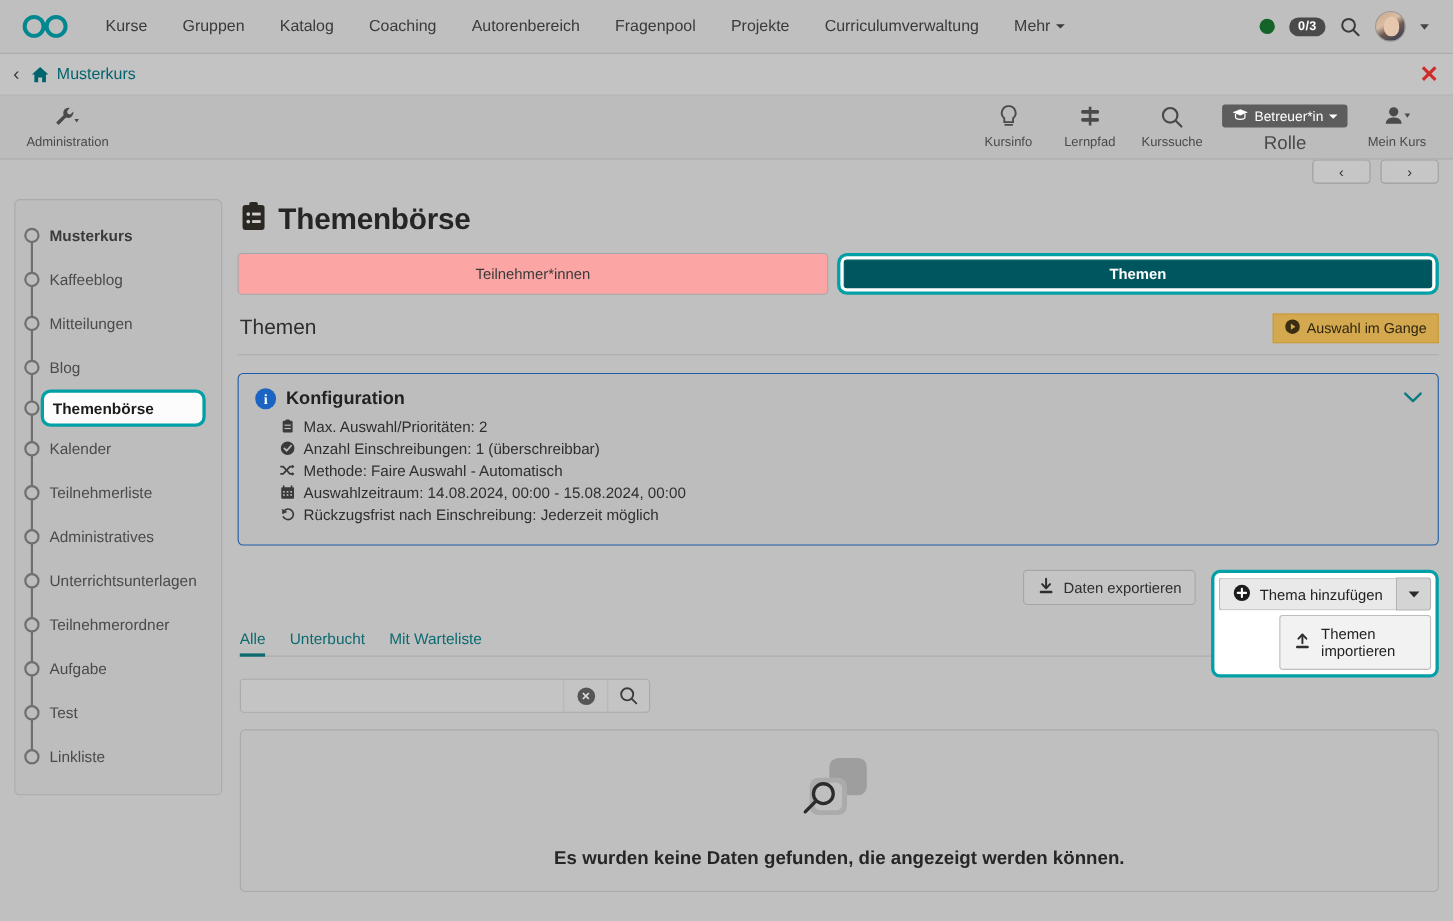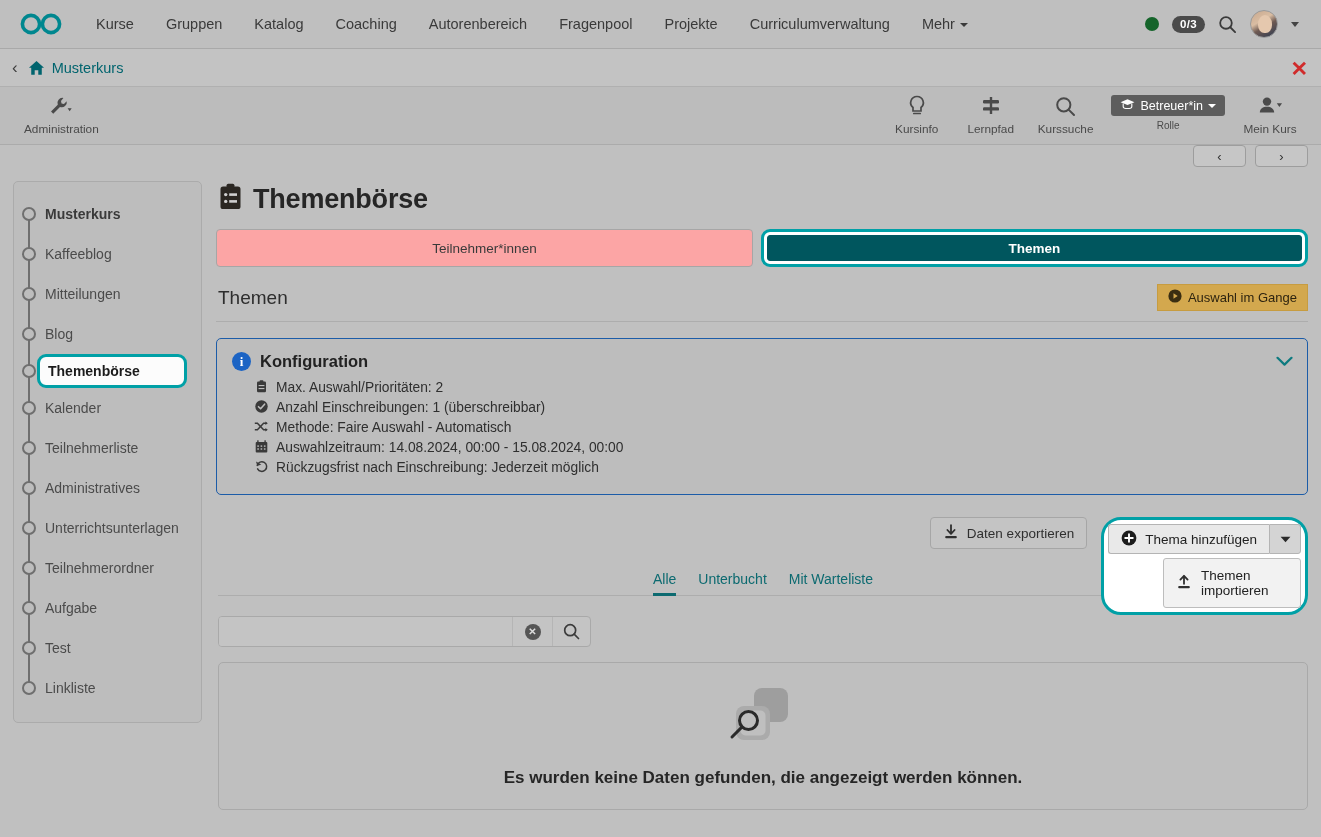--- a/index.html
+++ b/index.html
@@ -80,21 +80,21 @@
   .tool-item .t-ico { height:24px; display:flex; align-items:center; justify-content:center; }
   .tool-item .t-lbl { font-size:11.8px; margin-top:4px; color:#4a4a4a; white-space:nowrap; }
   .tools-left { margin-left:14px; }
   .tools-right { margin-left:auto; display:flex; align-items:flex-start; padding-right:14px; }
   .role-box { display:flex; flex-direction:column; align-items:center; padding:0 8px; }
   .role-pill {
     background:#5d5d5d; color:#fff; font-size:12.5px; border-radius:3px;
     padding:3px 9px; display:flex; align-items:center; gap:5px; cursor:pointer; margin-top:4px;
   }
   .role-pill .rcaret { width:0;height:0;border-left:4px solid transparent;border-right:4px solid transparent;border-top:4.5px solid #fff; }
-  .role-lbl { font-size:10px; margin-top:4px; color:#4a4a4a;text-align:right; }
+  .role-lbl { font-size:17px; margin-top:4px; color:#4a4a4a;text-align:right; }
 
   .pager-row { height:22px; display:flex; justify-content:flex-end; align-items:center; padding-right:13px; background:#c0c0c0; }
   .pager-btn {
     width:53px;height:22px;border:1px solid #9d9d9d;background:#c6c6c6;border-radius:4px;
     display:flex;align-items:center;justify-content:center;color:#333;font-size:13px;cursor:pointer;margin-left:9px;
   }
 
   
   .body-row { display:flex; padding:14px 13px 0 13px; gap:14px; align-items:flex-start; }
 
@@ -163,40 +163,40 @@
   .config-list li + li { margin-top:0px; }
   .cfg-ico { width:14px; display:flex; align-items:center; justify-content:center; color:#3a3a3a; }
 
   
   .actions-row { display:flex; justify-content:flex-end; align-items:flex-start; position:relative; height:34px; margin-bottom:6px; }
   .btn-plain {
     border:1px solid #a6a6a6; background:#c4c4c4; border-radius:4px; height:32px;
     display:flex; align-items:center; gap:8px; padding:0 12px; font-size:13.5px; color:#2f2f2f; cursor:pointer;
   }
   .split-ring {
-    border:3px solid #00a0a6; border-radius:20px; background:#fff; padding:4px;
+    border:3px solid #00a0a6; border-radius:8px; background:#fff; padding:4px;
     margin-left:14px; position:relative; z-index:5;
   }
   .split-group { display:flex; }
   .split-main {
     background:#e9e9e9; border:1px solid #b4b4b4; border-right:none; border-radius:3px 0 0 3px;
     height:30px; display:flex; align-items:center; gap:8px; padding:0 12px; font-size:13.5px; color:#222; cursor:pointer;
   }
   .split-toggle {
     background:#d4d4d4; border:1px solid #b4b4b4; border-radius:0 3px 3px 0; width:32px; height:30px;
     display:flex; align-items:center; justify-content:center; cursor:pointer;
   }
   .dd-menu {
     margin-top:4px; background:#f2f2f2; border:1px solid #bdbdbd; border-radius:3px;
     padding:0; width:138px; margin-left:auto;
   }
   .dd-item { display:flex; align-items:center; gap:9px; padding:9px 12px; font-size:13.5px; color:#222; cursor:pointer; }
 
   
-  .tabs { display:flex; gap:22px; border-bottom:1px solid #adadad; margin:20px 0 0 2px;justify-content:center; }
+  .tabs { display:flex; gap:22px; border-bottom:1px solid #adadad; margin:20px 0 0 2px; }
   .tab { font-size:14px; color:#0c6a70; padding-bottom:8px; cursor:pointer; position:relative; }
   .tab.active { font-weight:normal; }
   .tab.active::after { content:""; position:absolute; left:0; right:0; bottom:-1px; height:3px; background:#0c6a70; }
 
   
   .search-row { margin:20px 0 0 2px; }
   .search-box { display:flex; width:373px; height:31px; border:1px solid #a9a9a9; border-radius:4px; overflow:hidden; background:#c4c4c4; }
   .search-input { flex:1; border:none; background:#c4c4c4; outline:none; font-size:13px; padding:0 9px; color:#2c2c2c; font-family:"Liberation Sans", sans-serif; }
   .search-clear { width:40px; display:flex; align-items:center; justify-content:center; border-left:1px solid #b5b5b5; cursor:pointer; }
   .clear-circle { width:16px;height:16px;border-radius:50%;background:#555;color:#ddd;font-size:10px;display:flex;align-items:center;justify-content:center;font-weight:bold; }

